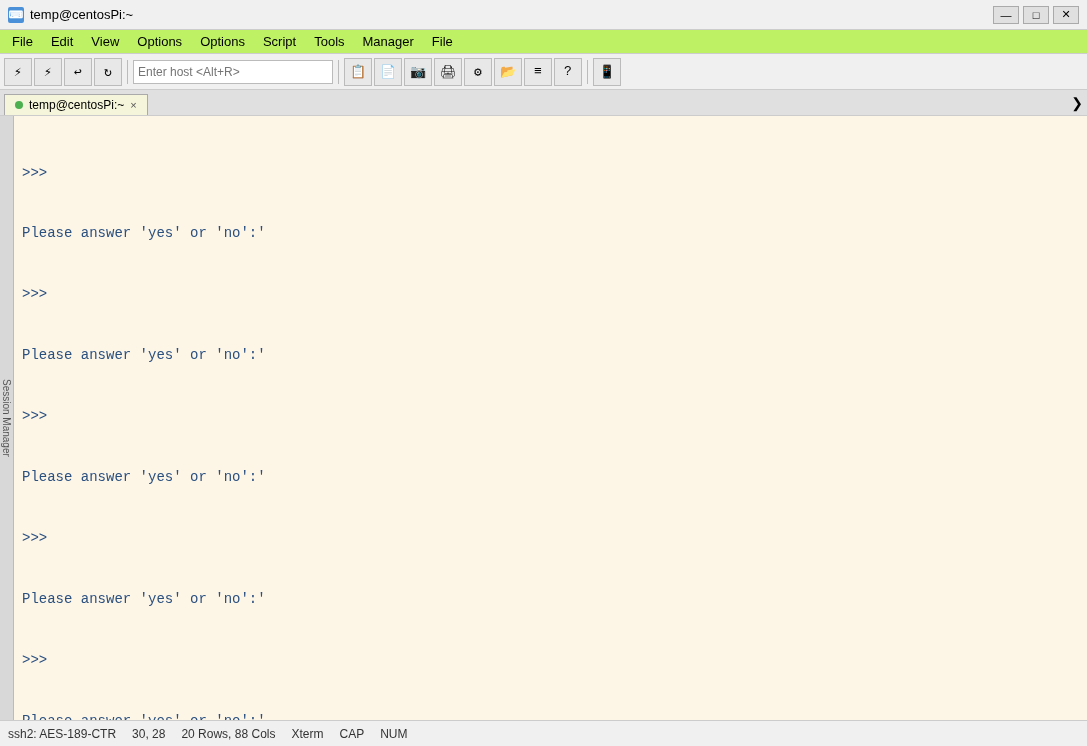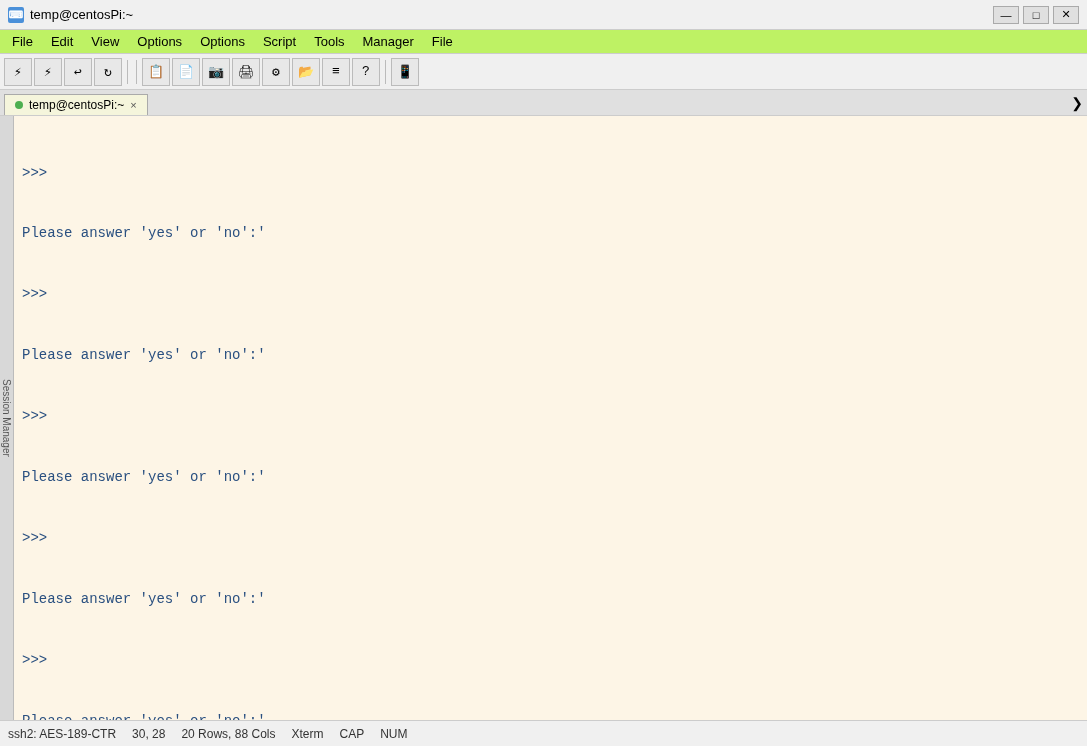--- a/index.html
+++ b/index.html
@@ -228,20 +228,21 @@
   <span class="menu-item">Manager</span>
   <span class="menu-item">File</span>
 </div>
 
 <div class="toolbar">
   <div class="toolbar-btn">⚡</div>
   <div class="toolbar-btn">⚡</div>
   <div class="toolbar-btn">↩</div>
   <div class="toolbar-btn">↻</div>
   <div class="toolbar-separator"></div>
+  <input class="toolbar-input" type="text" placeholder="Enter host &lt;Alt+R&gt;" style="">
   <div class="toolbar-separator"></div>
   <div class="toolbar-btn">📋</div>
   <div class="toolbar-btn">📄</div>
   <div class="toolbar-btn">📷</div>
   <div class="toolbar-btn">🖨</div>
   <div class="toolbar-btn">⚙</div>
   <div class="toolbar-btn">📂</div>
   <div class="toolbar-btn">≡</div>
   <div class="toolbar-btn">?</div>
   <div class="toolbar-separator"></div>

